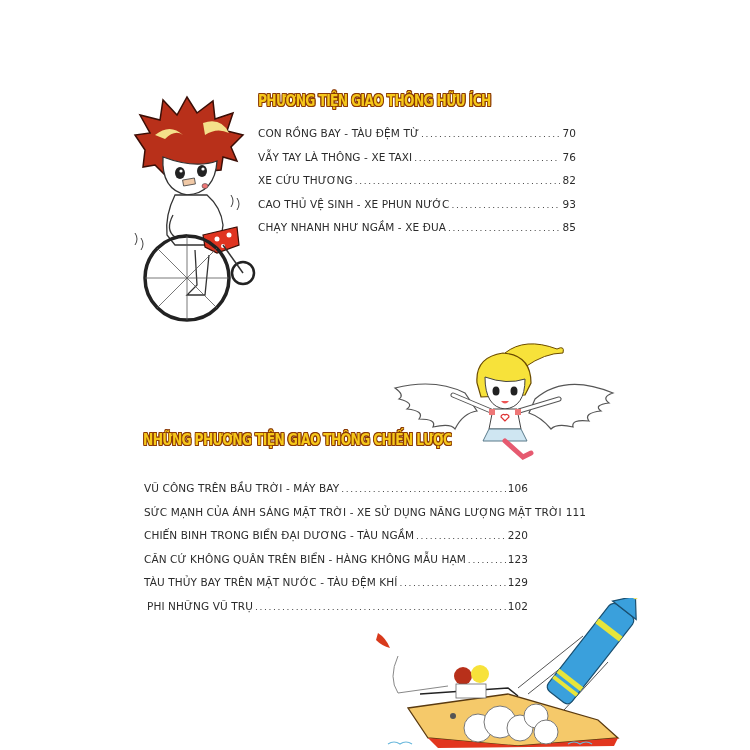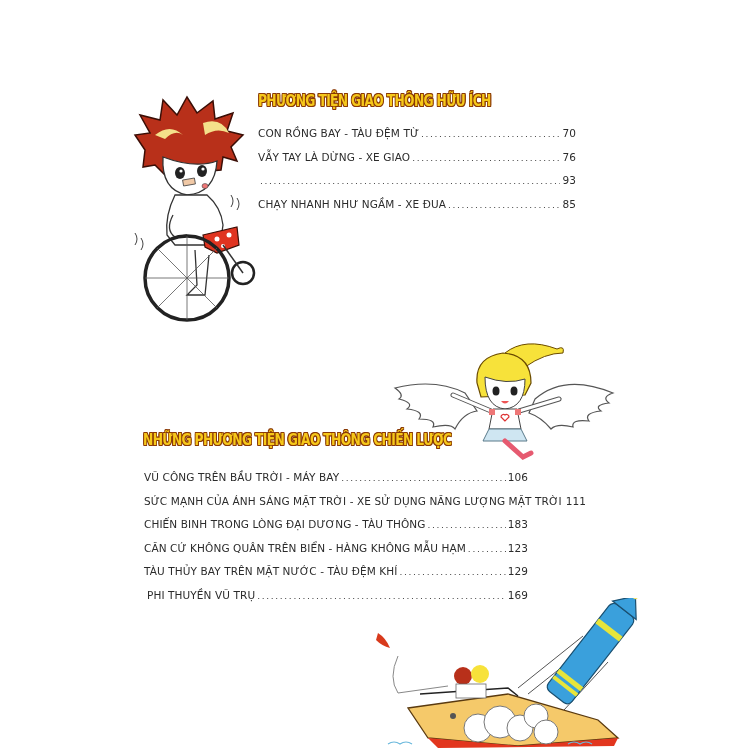--- a/index.html
+++ b/index.html
@@ -17,21 +17,21 @@
     .toc { position:absolute; }
     .toc-row { display:flex; align-items:baseline; height:23.5px; font-size:10.5px;
                letter-spacing:0.1px; color:#2b2b2b; white-space:nowrap; }
     .toc-row .title { flex:0 0 auto; }
     .toc-row .dots { flex:1 1 auto; overflow:hidden; margin:0 2px; color:#3a3a3a;
                      letter-spacing:2.6px; font-size:9px; }
     .toc-row .dots::before { content:". . . . . . . . . . . . . . . . . . . . . . . . . . . . . . . . . . . . . . . . . . . . . . . . . . . . . . . . . . . . . . . . . . . . . . . . . . . . . . . . . . . . . . . . . . . . . . . . . . . . . . . . . . . . . . . ."; letter-spacing:-0.6px; }
     .toc-row .page-num { flex:0 0 auto; text-align:right; }
 
     #toc1 { left:258px; top:127px; width:318px; }
-    #toc2 { left:144px; top:471px; width:384px; }
+    #toc2 { left:144px; top:482px; width:384px; }
     #title1 { left:258px; top:92px; }
     #title2 { left:143px; top:431px; }
 
     .illus { position:absolute; }
   </style>
 </head>
 <body>
 
 <div class="page">
 
@@ -77,25 +77,31 @@
 
   <div id="title1" class="section-title">PHƯƠNG TIỆN GIAO THÔNG HỮU ÍCH</div>
 
   <div id="toc1" class="toc">
     <div class="toc-row">
       <span class="title">CON RỒNG BAY - TÀU ĐỆM TỪ</span>
       <span class="dots"></span>
       <span class="page-num">70</span>
     </div>
     <div class="toc-row">
-      <span class="title">VẪY TAY LÀ DỪNG - XE GIAO</span>
+      <span class="title">VẪY TAY LÀ THÔNG - XE TAXI</span>
       <span class="dots"></span>
       <span class="page-num">76</span>
     </div>
     <div class="toc-row">
+      <span class="title">XE CỨU THƯƠNG</span>
+      <span class="dots"></span>
+      <span class="page-num">82</span>
+    </div>
+    <div class="toc-row">
+      <span class="title">CAO THỦ VỆ SINH - XE PHUN NƯỚC</span>
       <span class="dots"></span>
       <span class="page-num">93</span>
     </div>
     <div class="toc-row">
       <span class="title">CHẠY NHANH NHƯ NGẦM - XE ĐUA</span>
       <span class="dots"></span>
       <span class="page-num">85</span>
     </div>
   </div>
 
@@ -136,38 +142,38 @@
       <span class="title">VŨ CÔNG TRÊN BẦU TRỜI - MÁY BAY</span>
       <span class="dots"></span>
       <span class="page-num">106</span>
     </div>
     <div class="toc-row">
       <span class="title">SỨC MẠNH CỦA ÁNH SÁNG MẶT TRỜI - XE SỬ DỤNG NĂNG LƯỢNG MẶT TRỜI</span>
       <span class="dots"></span>
       <span class="page-num">111</span>
     </div>
     <div class="toc-row">
-      <span class="title">CHIẾN BINH TRONG LÒNG ĐẠI DƯƠNG - TÀU THÔNG</span>
-      <span class="dots"></span>
-      <span class="page-num">183</span>
+      <span class="title">CHIẾN BINH TRONG BIỂN ĐẠI DƯƠNG - TÀU NGẦM</span>
+      <span class="dots"></span>
+      <span class="page-num">220</span>
     </div>
     <div class="toc-row">
       <span class="title">CĂN CỨ KHÔNG QUÂN TRÊN BIỂN - HÀNG KHÔNG MẪU HẠM</span>
       <span class="dots"></span>
       <span class="page-num">123</span>
     </div>
     <div class="toc-row">
       <span class="title">TÀU THỦY BAY TRÊN MẶT NƯỚC - TÀU ĐỆM KHÍ</span>
       <span class="dots"></span>
       <span class="page-num">129</span>
     </div>
     <div class="toc-row" style="padding-left:3px">
-      <span class="title">PHI THUYỀN VŨ TRỤ</span>
-      <span class="dots"></span>
-      <span class="page-num">169</span>
+      <span class="title">PHI NHỮNG VŨ TRỤ</span>
+      <span class="dots"></span>
+      <span class="page-num">102</span>
     </div>
   </div>
 
   <svg class="illus" style="left:368px;top:598px" width="275" height="152" viewBox="0 0 275 152">
 
     <path d="M10,35 Q18,40 22,50 Q14,48 8,42 Z" fill="#d83a1c"></path>
     <path d="M30,58 Q20,80 30,95 L80,88" fill="none" stroke="#888" stroke-width="1"></path>
 
     <g stroke="#555" stroke-width="1">
       <line x1="150" y1="90" x2="215" y2="38"></line>

